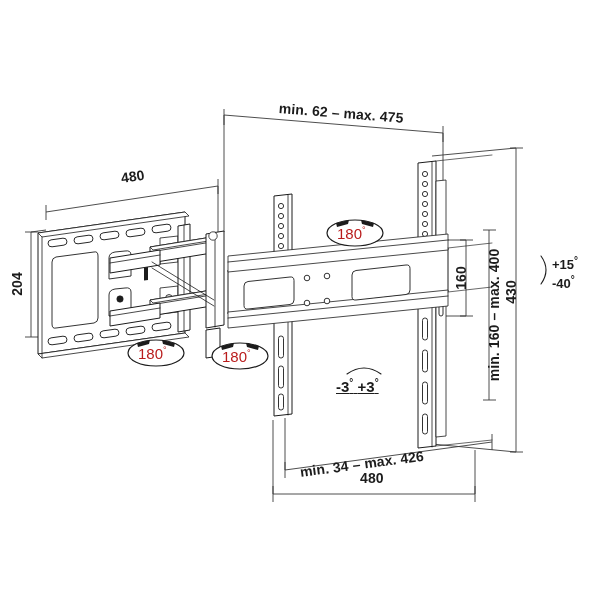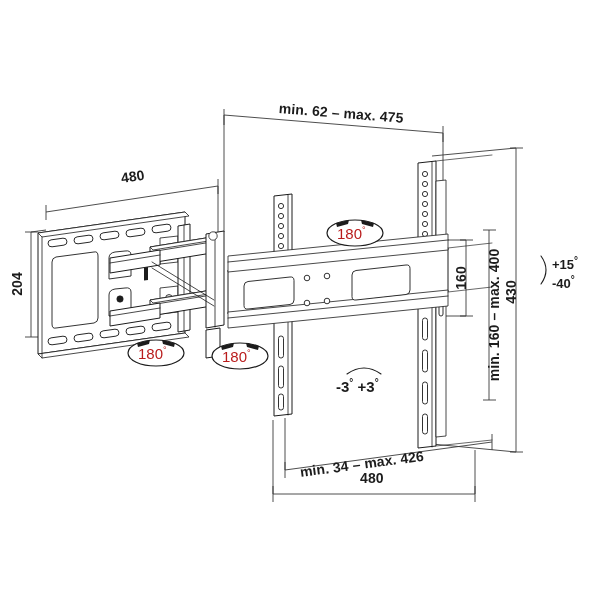--- a/index.html
+++ b/index.html
@@ -342,21 +342,21 @@
   </div>
 
   <div class="badge-text" style="left:138px; top:346px;">
     <span>180</span><span class="badge-deg">°</span>
   </div>
 
   <div class="badge-text" style="left:222px; top:349px;">
     <span>180</span><span class="badge-deg">°</span>
   </div>
 
-  <div class="tilt-text" style="left:336px; top:378px;">
+  <div class="tilt-text" style="left:336px; top:378px;text-decoration:underline;">
     <span>-3</span><span class="small-deg">°</span>&nbsp;<span>+3</span><span class="small-deg">°</span>
   </div>
 
   <div class="side-tilt" style="left:552px; top:255px;">
     <div><span>+15</span><span class="small-deg">°</span></div>
     <div><span>-40</span><span class="small-deg">°</span></div>
   </div>
 
 </div>
 

